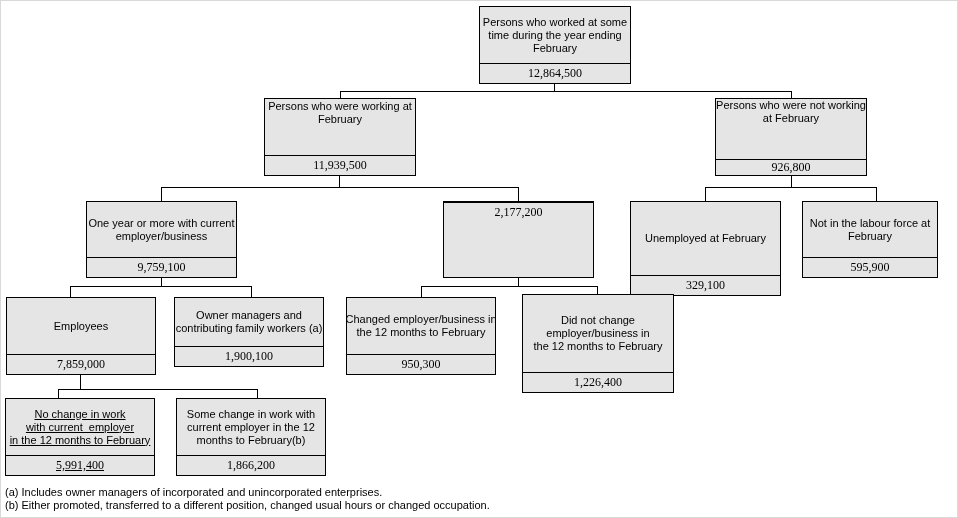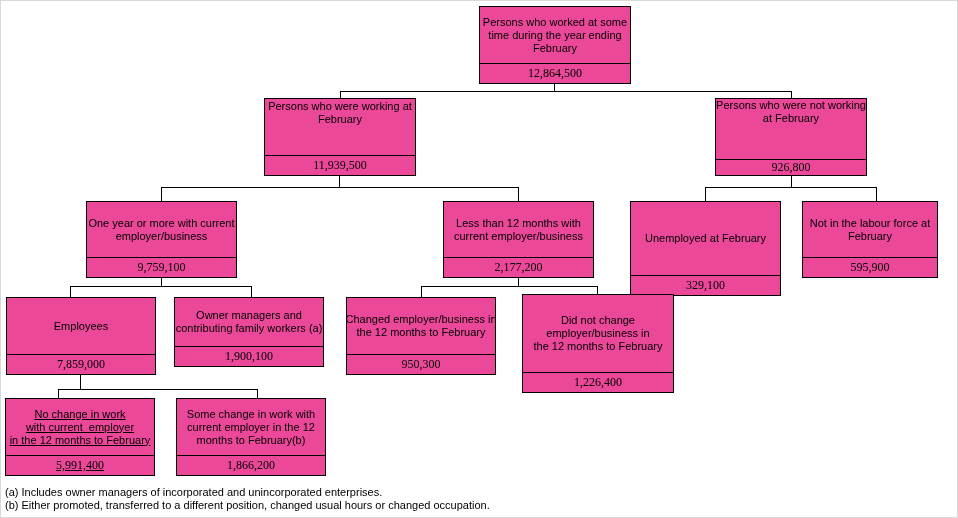--- a/index.html
+++ b/index.html
@@ -10,21 +10,21 @@
     height: 518px;
     background: #ffffff;
     border: 1px solid #d9d9d9;
     font-family: "Liberation Sans", sans-serif;
     color: #000000;
     overflow: hidden;
   }
   .node {
     position: absolute;
     border: 1px solid #000000;
-    background: #ec4899;
+    background: #e5e5e5;
     display: flex;
     flex-direction: column;
   }
   .node .label {
     flex: 1;
     display: flex;
     align-items: center;
     justify-content: center;
     text-align: center;
     white-space: pre;
@@ -106,22 +106,20 @@
     <div class="value">926,800</div>
   </div>
 
   <div class="node" style="left:85px;top:200px;width:151px;height:77px;">
     <div class="label">One year or more with current
 employer/business</div>
     <div class="value">9,759,100</div>
   </div>
 
   <div class="node" style="left:442px;top:200px;width:151px;height:77px;">
-    <div class="label">Less than 12 months with
-current employer/business</div>
     <div class="value">2,177,200</div>
   </div>
 
   <div class="node" style="left:629px;top:200px;width:151px;height:95px;justify-content:flex-end;">
     <div class="label">Unemployed at February</div>
     <div class="value">329,100</div>
   </div>
 
   <div class="node" style="left:801px;top:200px;width:136px;height:77px;">
     <div class="label">Not in the labour force at

